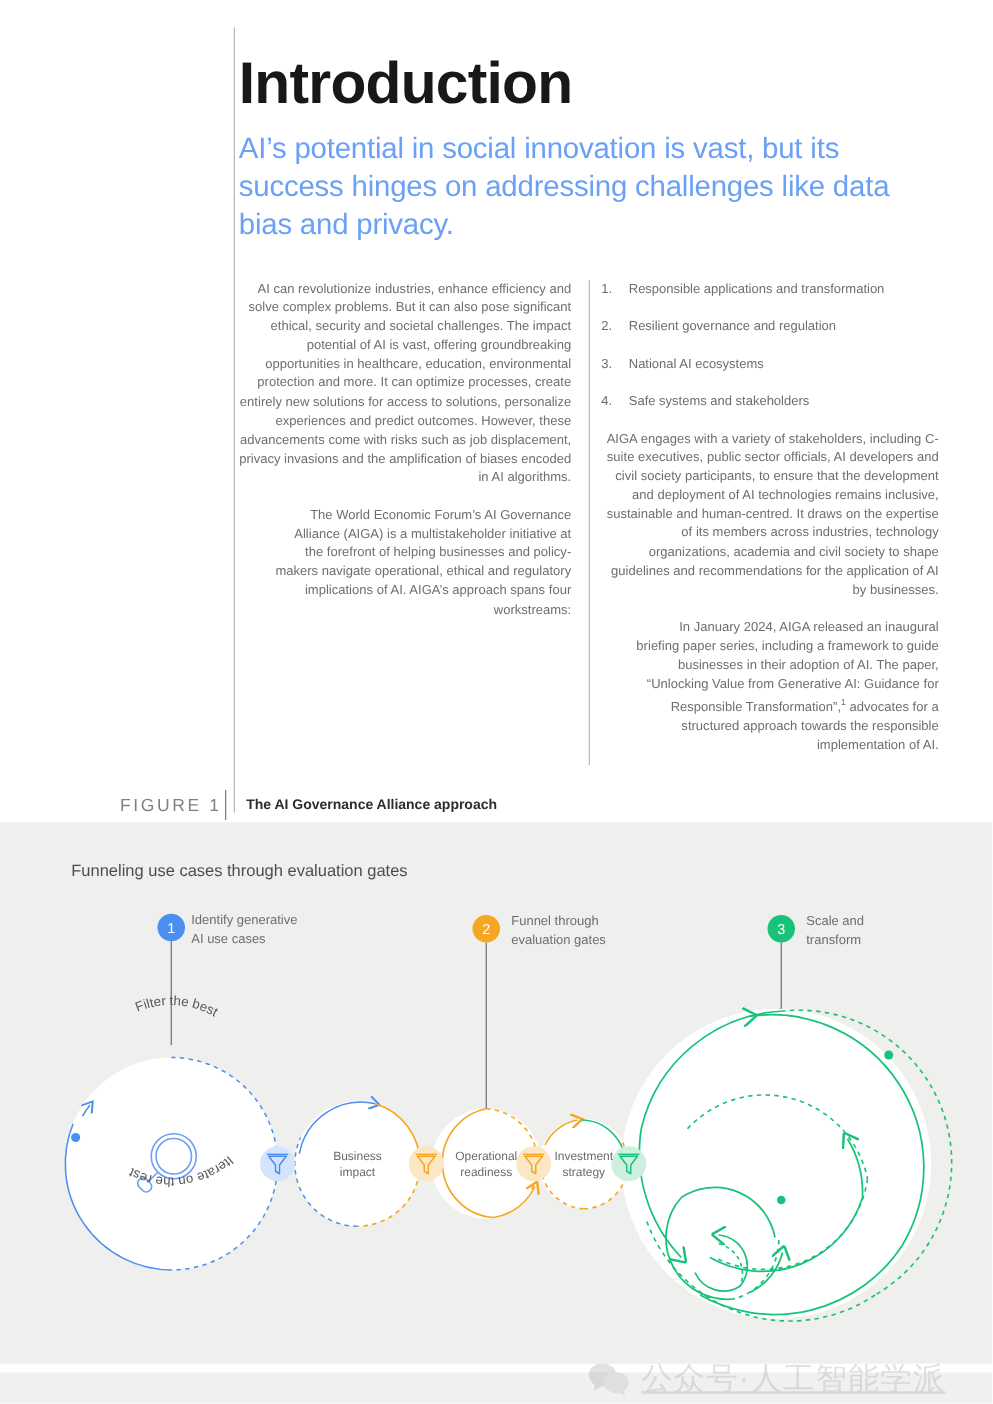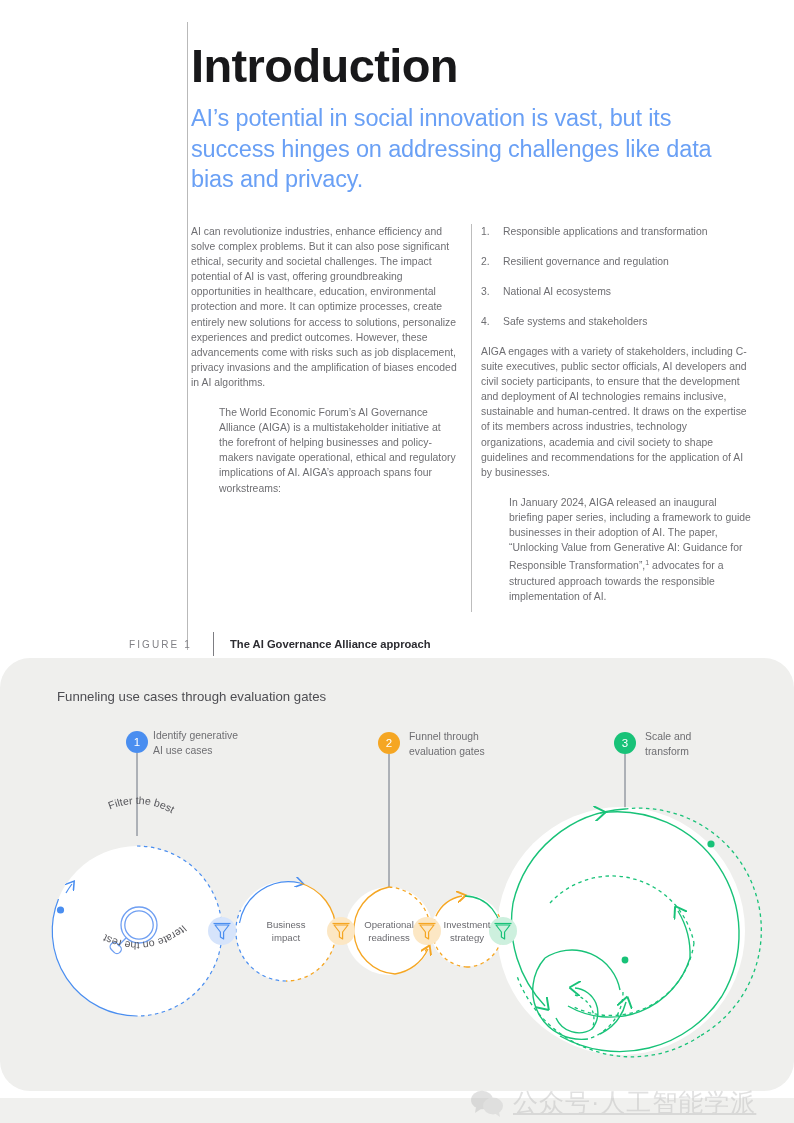--- a/index.html
+++ b/index.html
@@ -86,20 +86,21 @@
     left: 290px;
     top: 0;
     width: 270px;
   }
   .body-p {
     font-size: 10.4px;
     line-height: 15.1px;
     color: #6e6e72;
     margin: 0 0 15px 0;
     letter-spacing: 0.02px;
+    text-align: right;
   }
   .body-p:last-child { margin-bottom: 0; margin-left: 28px; }
 
   ol.numlist {
     margin: 0 0 12px 0;
     padding: 0;
     list-style: none;
   }
   ol.numlist li {
     font-size: 10.4px;
@@ -120,25 +121,24 @@
   
   .figcap {
     position: absolute;
     left: 96px;
     top: 633px;
     height: 22px;
     display: flex;
     align-items: center;
   }
   .figcap .fignum {
-    font-size: 10px;
+    font-size: 14px;
     letter-spacing: 2.1px;
     color: #808085;
     width: 84px;
-    margin-left: 33px;
   }
   .figcap .figbar {
     width: 1px;
     height: 24px;
     background: #7d7d82;
     margin-right: 16px;
   }
   .figcap .figtitle {
     font-size: 11.2px;
     font-weight: bold;
@@ -147,21 +147,20 @@
 
   
   .figpanel {
     position: absolute;
     left: 0;
     top: 658px;
     width: 794px;
     height: 433px;
     background: #efefed;
     overflow: hidden;
-    border-radius: 30px;
   }
   .fig-head {
     position: absolute;
     left: 57px;
     top: 31px;
     font-size: 13.2px;
     color: #4d4d52;
   }
   .fig-svg {
     position: absolute;

